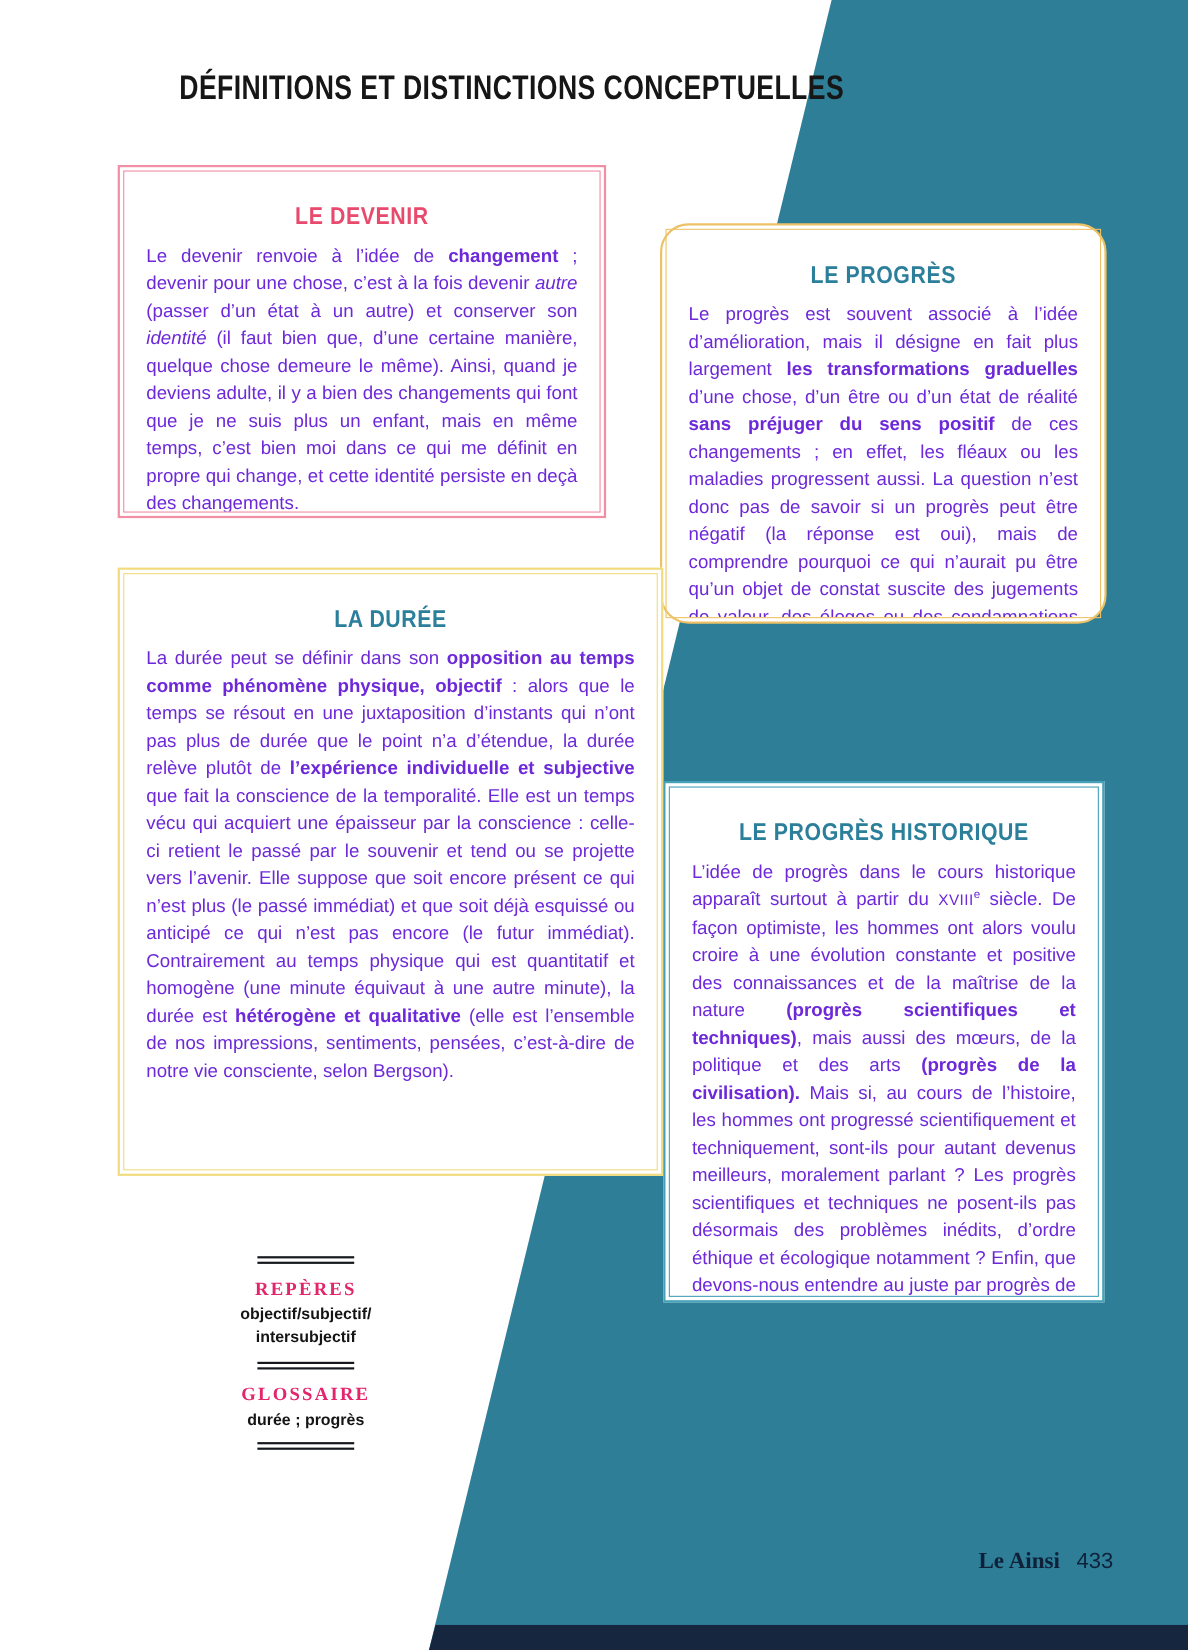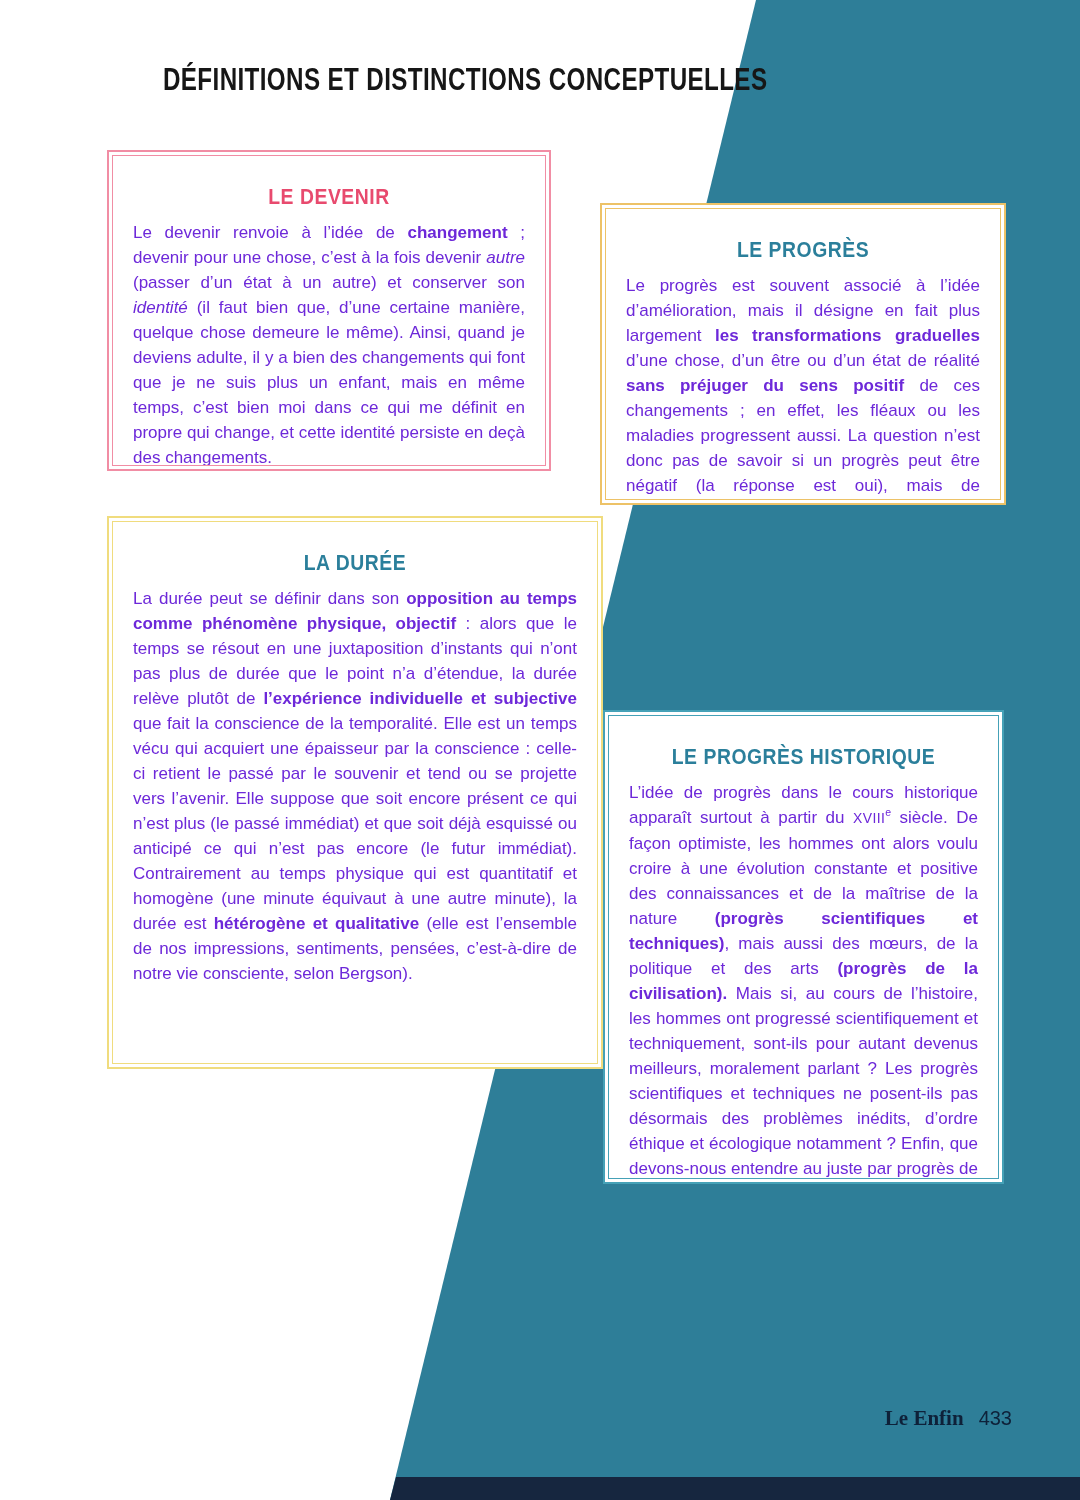--- a/index.html
+++ b/index.html
@@ -62,21 +62,21 @@
     color: #6d28d9;
     hyphens: auto;
     -webkit-hyphens: auto;
   }
   .box-body .sup { vertical-align: super; font-size: 0.62em; line-height: 0; }
   .box-body .sc  { font-size: 0.82em; letter-spacing: 0.4px; }
 
   .box-devenir { --c: #f18da4; left: 107px; top: 150px; width: 444px; height: 321px; }
   .box-devenir .box-title { color: #e84a6e; }
 
-  .box-progres { --c: #edc267; left: 600px; top: 203px; width: 406px; height: 302px; }
+  .box-progres { --c: #edc267; left: 600px; top: 203px; width: 406px; height: 364px; border-radius: 26px; }
   .box-progres .box-title { color: #2b7f9b; }
 
   .box-duree { --c: #f0dc7e; left: 107px; top: 516px; width: 496px; height: 553px; }
   .box-duree .box-title { color: #2b7f9b; }
 
   .box-ph { --c: #45a1b7; left: 603px; top: 710px; width: 401px; height: 474px; }
   .box-ph .box-title { color: #2b7f9b; }
 
   .side-refs {
     position: absolute;
@@ -160,19 +160,31 @@
     </div>
   </section>
 
   <section class="box box-ph">
     <div class="box-inner">
       <h2 class="box-title">LE PROGRÈS HISTORIQUE</h2>
       <p class="box-body"><span>L’idée de progrès dans le cours historique apparaît surtout à partir du </span><span class="sc">XVIII</span><span class="sup">e</span><span> siècle. De façon optimiste, les hommes ont alors voulu croire à une évolution constante et positive des connaissances et de la maîtrise de la nature </span><span style="font-weight: 700;">(progrès scientifiques et techniques)</span><span>, mais aussi des mœurs, de la politique et des arts </span><span style="font-weight: 700;">(progrès de la civilisation).</span><span> Mais si, au cours de l’histoire, les hommes ont progressé scientifiquement et techniquement, sont-ils pour autant devenus meilleurs, moralement parlant ? Les progrès scientifiques et techniques ne posent-ils pas désormais des problèmes inédits, d’ordre éthique et écologique notamment ? Enfin, que devons-nous entendre au juste par progrès de la civilisation ? Est-il justifié de parler de civilisations « évoluées » ou, à l’inverse, « non évoluées » ou « en cours de développement » ?</span></p>
     </div>
   </section>
 
+  <aside class="side-refs">
+    <div class="rule-pair"></div>
+    <div class="ref-label">REPÈRES</div>
+    <div class="ref-items">
+      <div>objectif/subjectif/</div>
+      <div>intersubjectif</div>
+    </div>
+    <div class="rule-pair"></div>
+    <div class="ref-label">GLOSSAIRE</div>
+    <div class="ref-items last">durée ; progrès</div>
+    <div class="rule-pair"></div>
+  </aside>
 
   <footer class="footer">
-    <span class="footer-chapter">Le Enfin</span>
+    <span class="footer-chapter">Le Ainsi</span>
     <span class="footer-pagenum">433</span>
   </footer>
 
 </div>
 
 </body></html>

